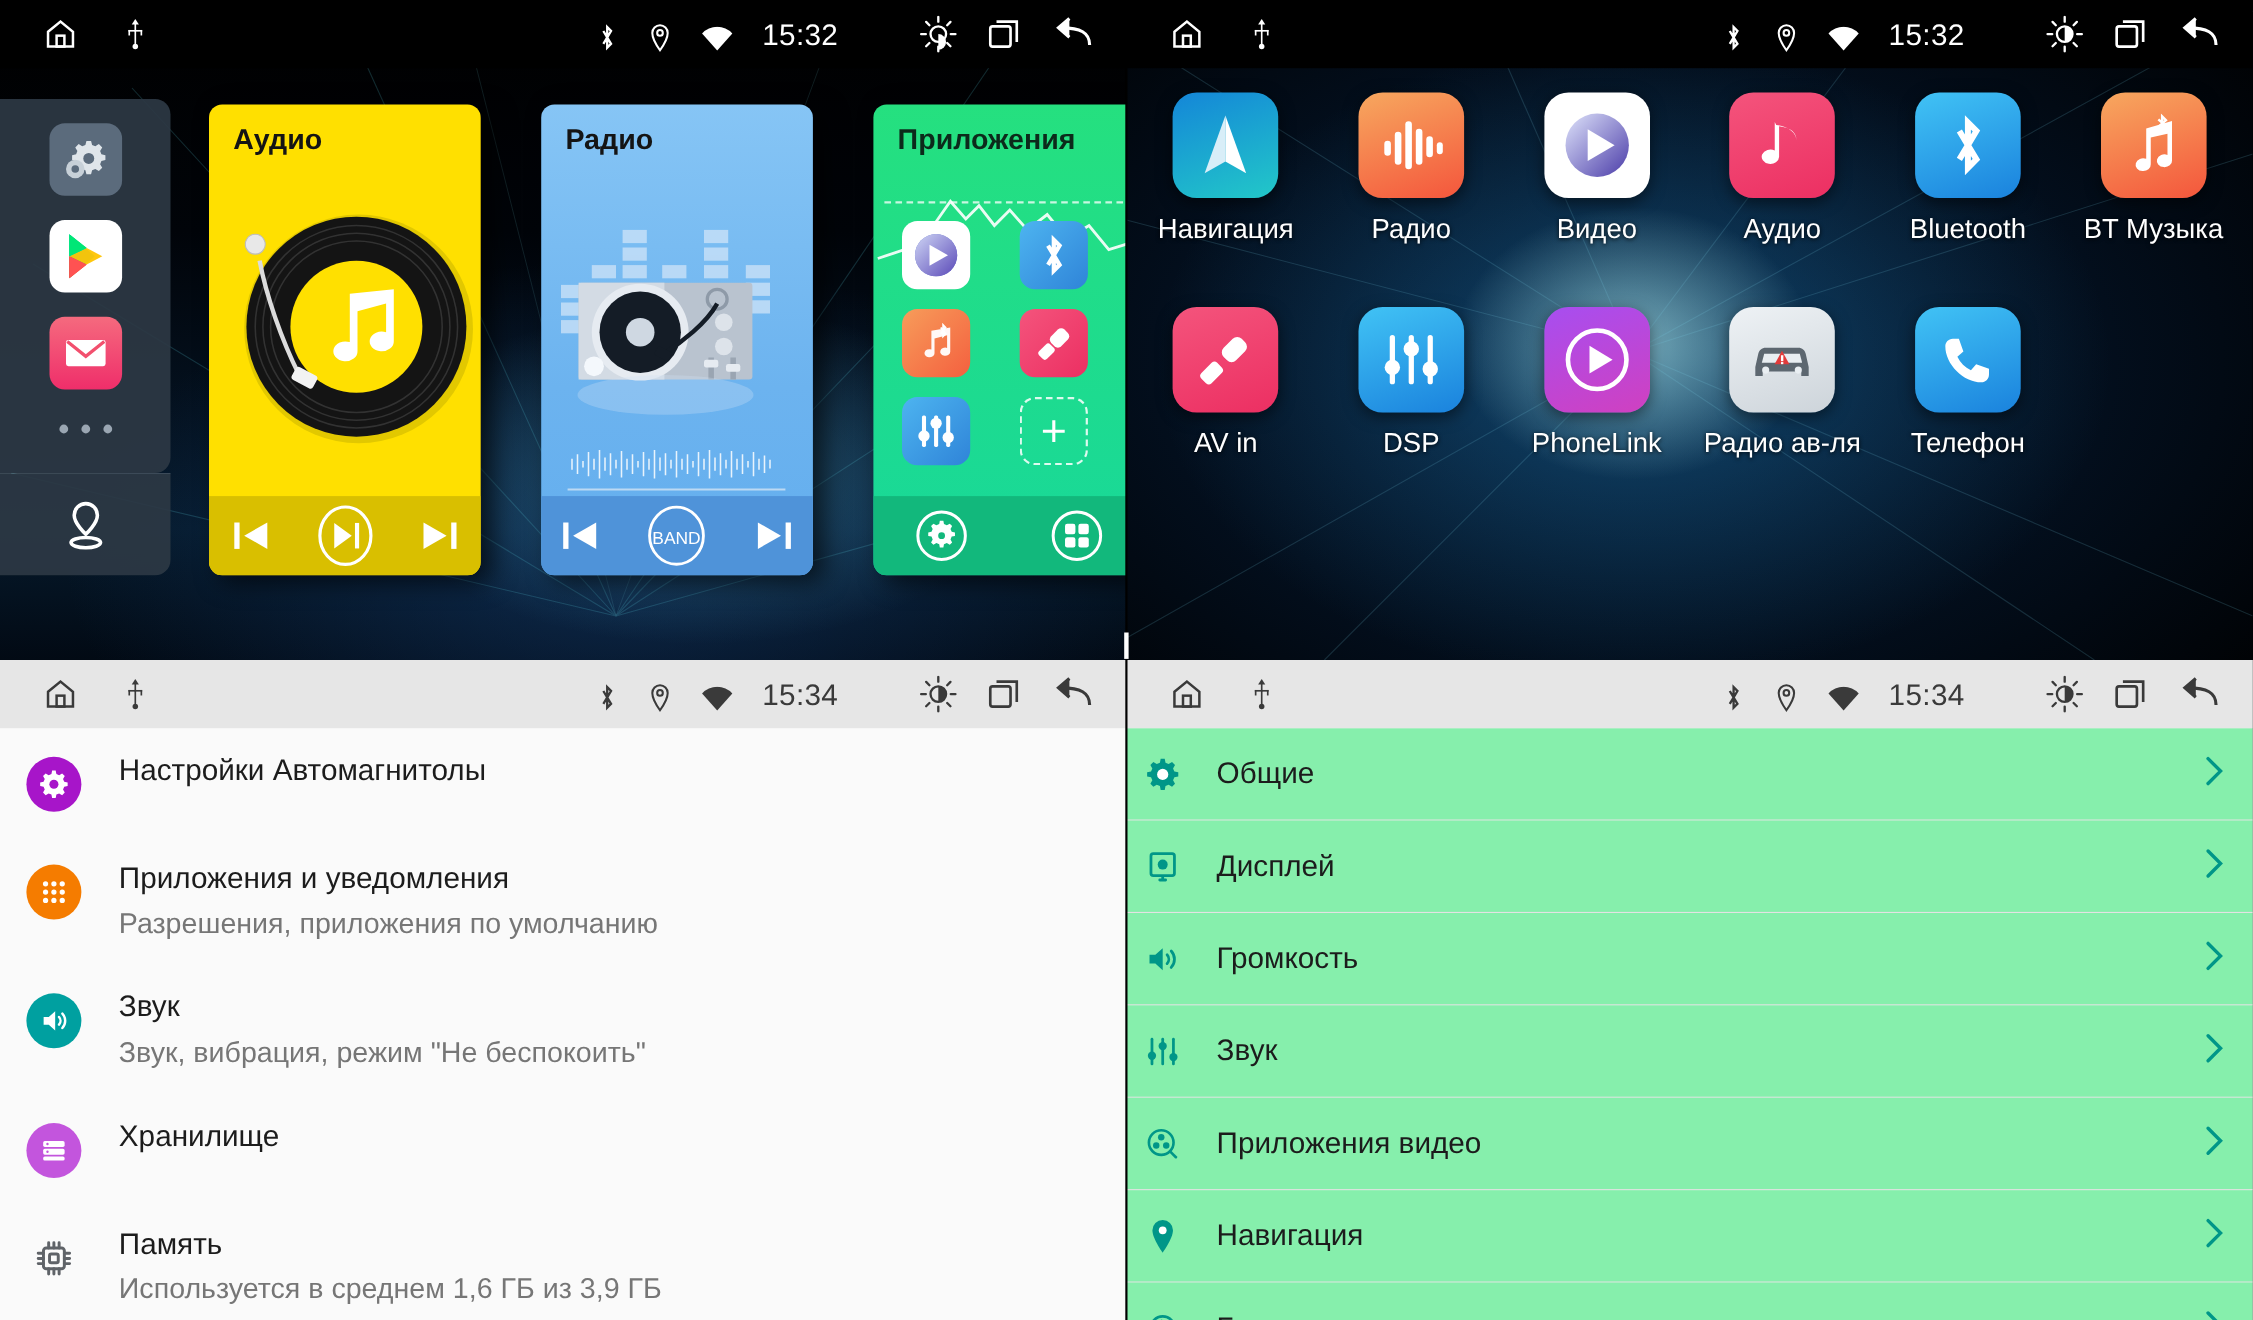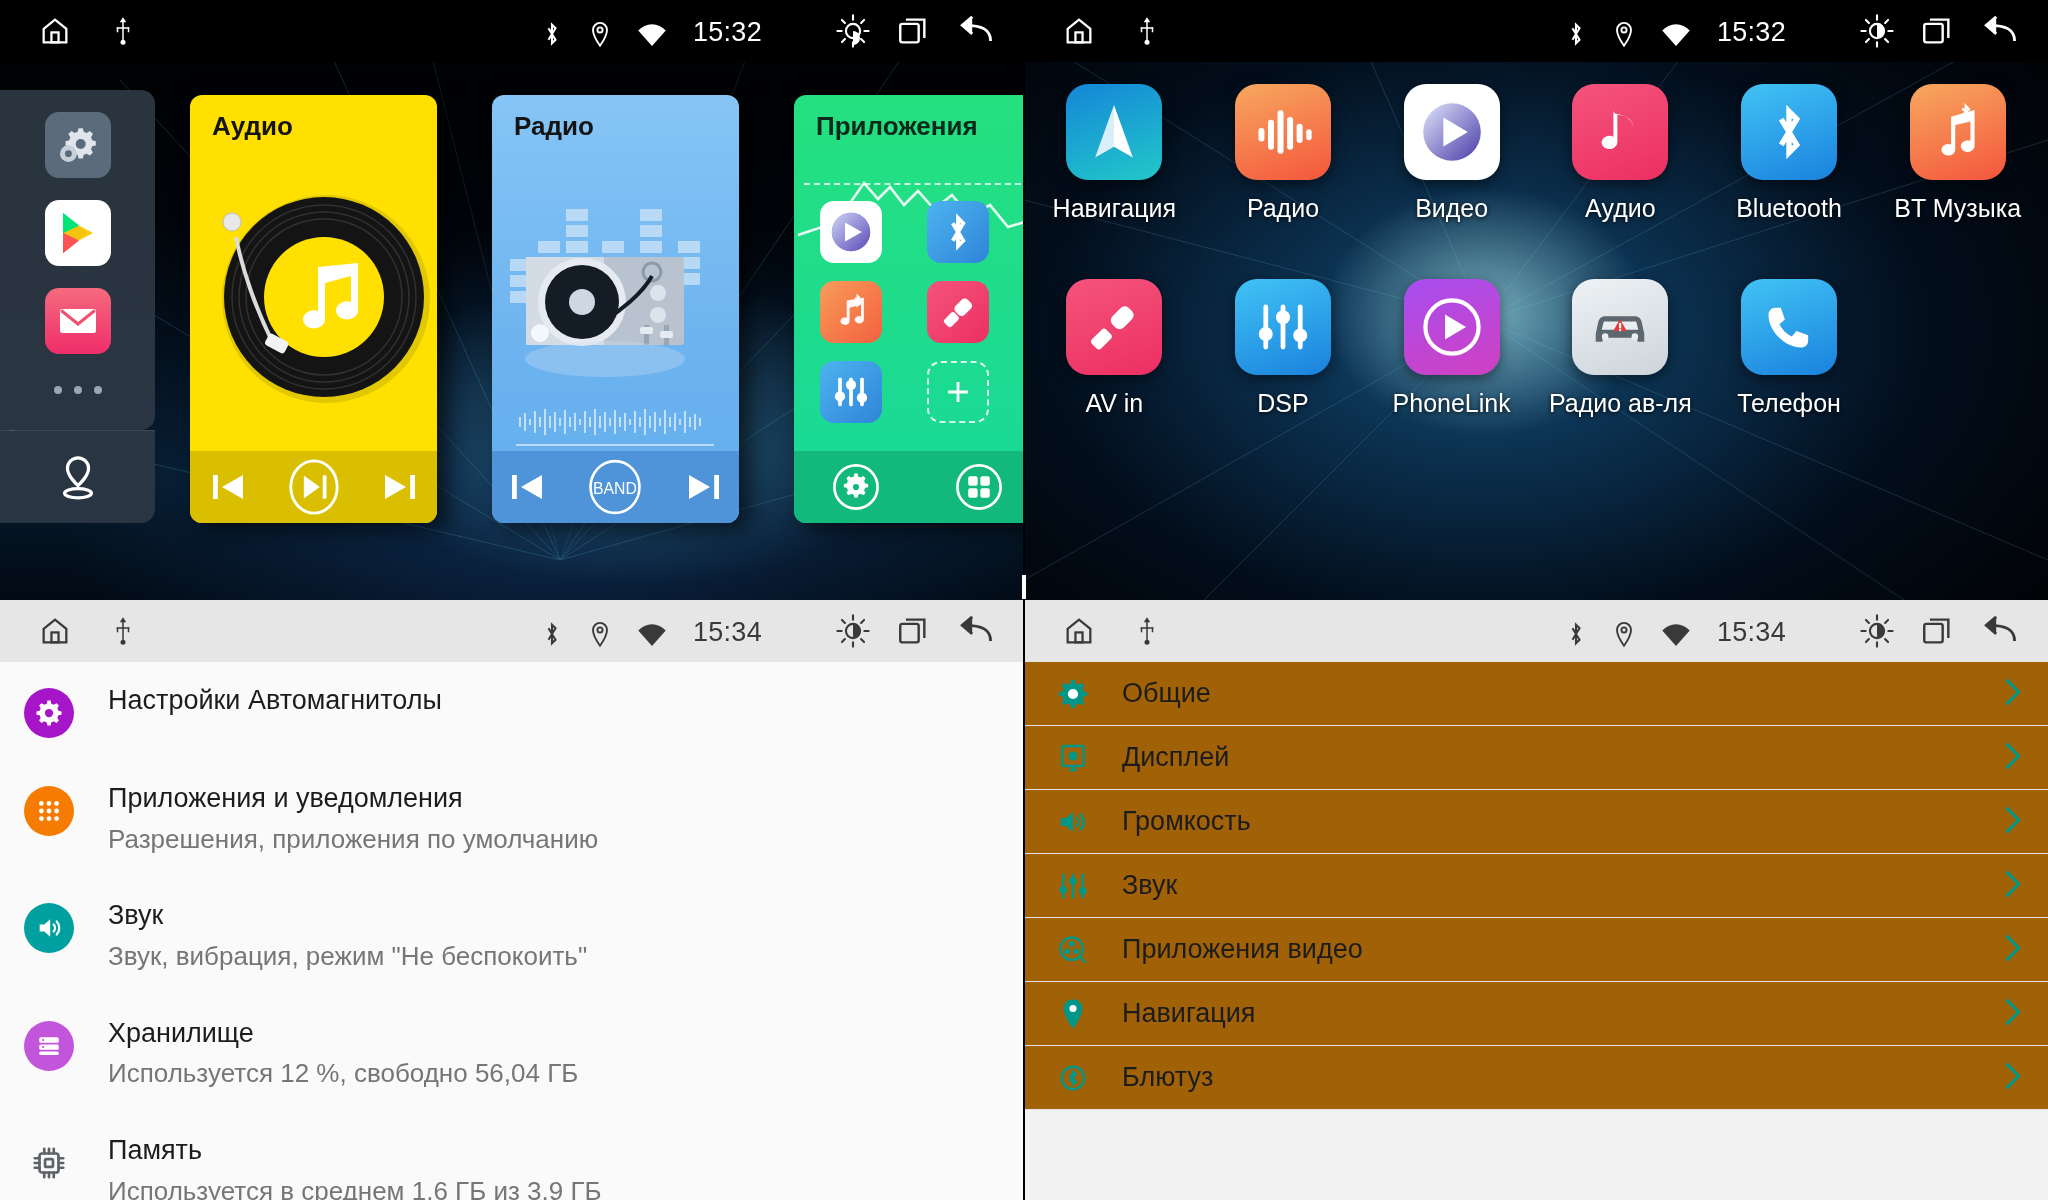--- a/index.html
+++ b/index.html
@@ -100,22 +100,22 @@
   .bl-row { display: flex; align-items: flex-start; padding: 22px 0 22px 24px; min-height: 96px; }
   .bl-ico { width: 50px; height: 50px; border-radius: 50%; flex: none; margin-top: 4px;
      display: flex; align-items: center; justify-content: center; }
   .bl-txt { padding-left: 34px; }
   .bl-title { font-size: 27px; color: #1c1c1c; line-height: 1.25; }
   .bl-sub { font-size: 26px; color: #767676; margin-top: 7px; line-height: 1.25; }
 
   
   #q-br { background: #f2f2f2; }
   .br-list { position: absolute; left: 0; top: 62px; width: 100%; }
-  .br-row { display: flex; align-items: center; height: 64px; background: #a16207;
-     border-bottom: 1px solid #e3e3e3; padding: 0 22px 0 28px; }
+  .br-row { display: flex; align-items: center; height: 84px; background: #86efac;
+     border-bottom: 1px solid #e3e3e3; padding: 0 22px 0 12px; }
   .br-ico { width: 42px; flex: none; display: flex; align-items: center; justify-content: center; }
   .br-label { font-size: 27px; color: #1c1c1c; padding-left: 28px; }
   .br-chev { margin-left: auto; }
 
   .divider-v { position: absolute; left: 1023px; top: 0; width: 2px; height: 1200px; background: #000; z-index: 40; }
   .cursor-mark { position: absolute; left: 1022px; top: 575px; width: 4px; height: 24px; background: #fff; z-index: 45; }
 </style>
 </head>
 <body>
 
@@ -750,21 +750,20 @@
           <svg width="26" height="26" viewBox="0 0 24 24" fill="#fff">
             <rect x="3" y="4" width="18" height="5" rx="1.4"></rect>
               <rect x="3" y="10.5" width="18" height="5" rx="1.4"></rect>
               <rect x="3" y="17" width="18" height="3.4" rx="1.4"></rect>
             <circle cx="6.6" cy="6.5" r="1" fill="#c355dd"></circle>
               <circle cx="6.6" cy="13" r="1" fill="#c355dd"></circle>
           </svg>
         </div>
         <div class="bl-txt">
           <div class="bl-title">Хранилище</div>
-          <div class="bl-sub">Используется 12 %, свободно 56,04 ГБ</div>
         </div>
       </div>
 
       <div class="bl-row">
         <div class="bl-ico" style="background:transparent;">
           <svg width="38" height="38" viewBox="0 0 24 24" fill="none" stroke="#5f6368" stroke-width="1.7">
             <rect x="6" y="6" width="12" height="12" rx="1.6"></rect>
               <rect x="9.5" y="9.5" width="5" height="5" rx="1"></rect>
             <g stroke-linecap="round">
                 <path d="M9 3 v3M12 3 v3M15 3 v3M9 18 v3M12 18 v3M15 18 v3M3 9 h3M3 12 h3M3 15 h3M18 9 h3M18 12 h3M18 15 h3"></path>

